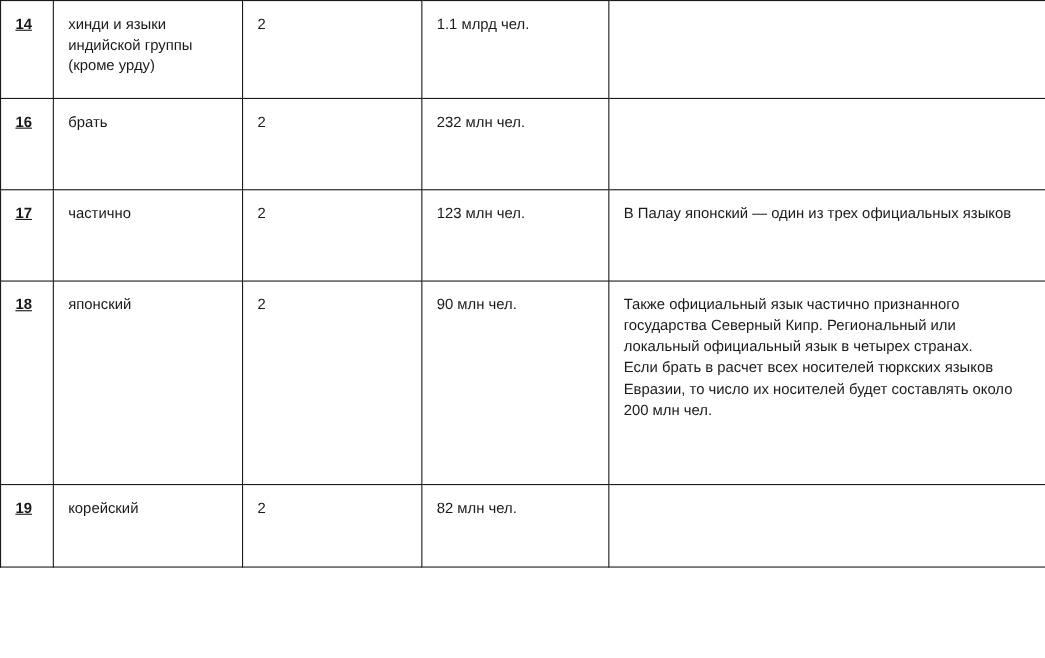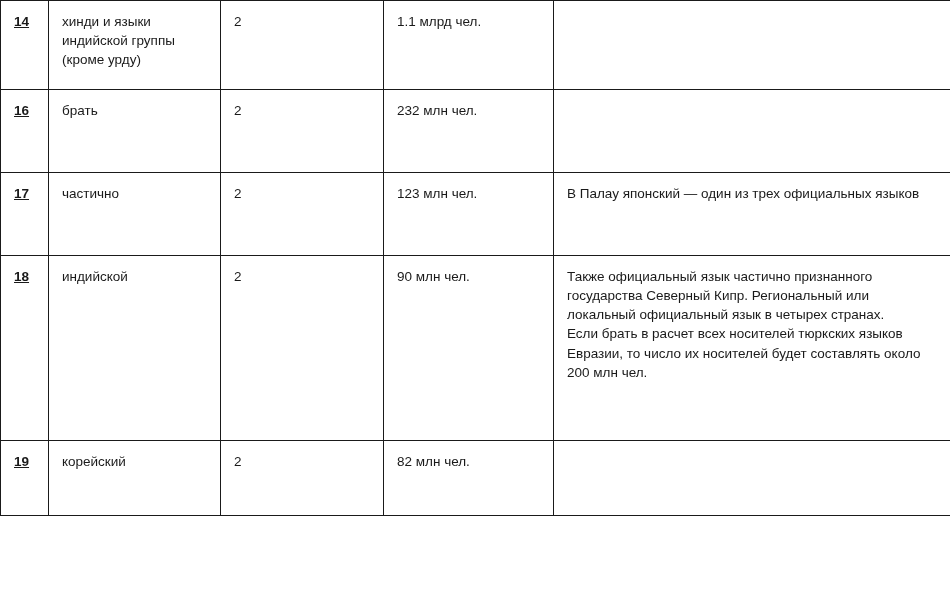--- a/index.html
+++ b/index.html
@@ -86,21 +86,21 @@
       </tr>
       <tr class="r17">
         <td class="rank">17</td>
         <td class="name">частично</td>
         <td class="count">2</td>
         <td class="speakers">123 млн чел.</td>
         <td class="notes multiline">В Палау японский — один из трех официальных языков</td>
       </tr>
       <tr class="r18">
         <td class="rank">18</td>
-        <td class="name">индийской</td>
+        <td class="name">японский</td>
         <td class="count">2</td>
         <td class="speakers">90 млн чел.</td>
         <td class="notes multiline">Также официальный язык частично признанного государства Северный Кипр. Региональный или локальный официальный язык в четырех странах.
 Если брать в расчет всех носителей тюркских языков Евразии, то число их носителей будет составлять около 200 млн чел.</td>
       </tr>
       <tr class="r19">
         <td class="rank">19</td>
         <td class="name">корейский</td>
         <td class="count">2</td>
         <td class="speakers">82 млн чел.</td>

